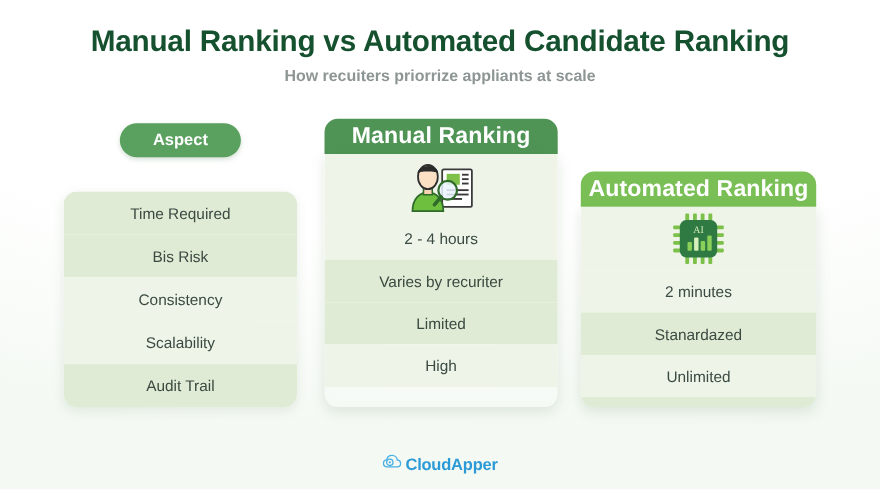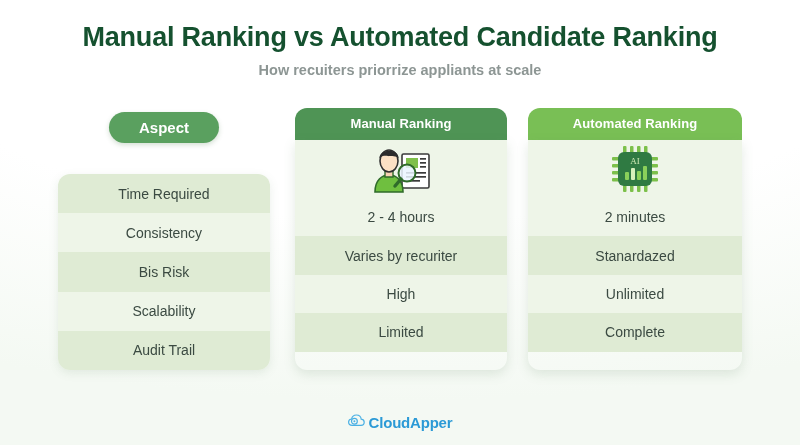--- a/index.html
+++ b/index.html
@@ -54,21 +54,21 @@
     height: 262px;
   }
 
   .col {
     position: absolute;
     top: 0;
     bottom: 0;
   }
   .col-aspect { left: 0px;   width: 212px; }
   .col-manual { left: 237px; width: 212px; }
-  .col-auto   { left: 470px; width: 214px; }
+  .col-auto   { left: 470px; width: 214px; margin-top: 48px; }
 
   
   .pill-head {
     position: absolute;
     top: 4px;
     left: 50%;
     transform: translateX(-50%);
     background: #5aa05f;
     color: #ffffff;
     font-size: 15px;
@@ -82,21 +82,21 @@
   
   .card-head {
     position: absolute;
     top: 0;
     left: 0;
     right: 0;
     height: 32px;
     line-height: 32px;
     text-align: center;
     color: #ffffff;
-    font-size: 13px;
+    font-size: 21px;
     font-weight: bold;
     border-radius: 12px 12px 0 0;
     letter-spacing: 0.1px;
   }
   .card-head.manual { background: #4f9455; }
   .card-head.auto   { background: #79bf55; }
 
   
   .stripes {
     position: absolute;
@@ -170,22 +170,22 @@
     <p class="subtitle">How recuiters priorrize appliants at scale</p>
   </div>
 
   <div class="board">
 
     <div class="col col-aspect">
       <div class="pill-head">Aspect</div>
 
       <div class="stripes">
         <div class="cell odd">Time Required</div>
+        <div class="cell odd">Bis Risk</div>
         <div class="cell even">Consistency</div>
-        <div class="cell odd">Bis Risk</div>
         <div class="cell even">Scalability</div>
         <div class="cell odd">Audit Trail</div>
       </div>
     </div>
 
     <div class="col col-manual">
       <div class="card-head manual">Manual Ranking</div>
 
       <div class="stripes">
 
@@ -211,22 +211,22 @@
               <path d="M10.5 14 C10.5 5 29.5 4 29.5 14 C27 11.5 23 12.5 19 12 C15.5 11.6 12.5 12 10.5 14 Z" fill="#2b2b2b"></path>
 
               <circle cx="38" cy="29" r="8.5" fill="#eaf5ff" fill-opacity="0.85" stroke="#2f6b2a" stroke-width="2"></circle>
               <line x1="32" y1="35" x2="26" y2="42" stroke="#2f6b2a" stroke-width="3.4" stroke-linecap="round"></line>
             </svg>
           </div>
         </div>
 
         <div class="cell even">2 - 4 hours</div>
         <div class="cell odd">Varies by recuriter</div>
+        <div class="cell odd">Limited</div>
         <div class="cell even">High</div>
-        <div class="cell odd">Limited</div>
       </div>
     </div>
 
     <div class="col col-auto">
       <div class="card-head auto">Automated Ranking</div>
 
       <div class="stripes">
 
         <div class="cell icon-cell">
           <div class="icon-wrap" style="width:48px;height:48px">

